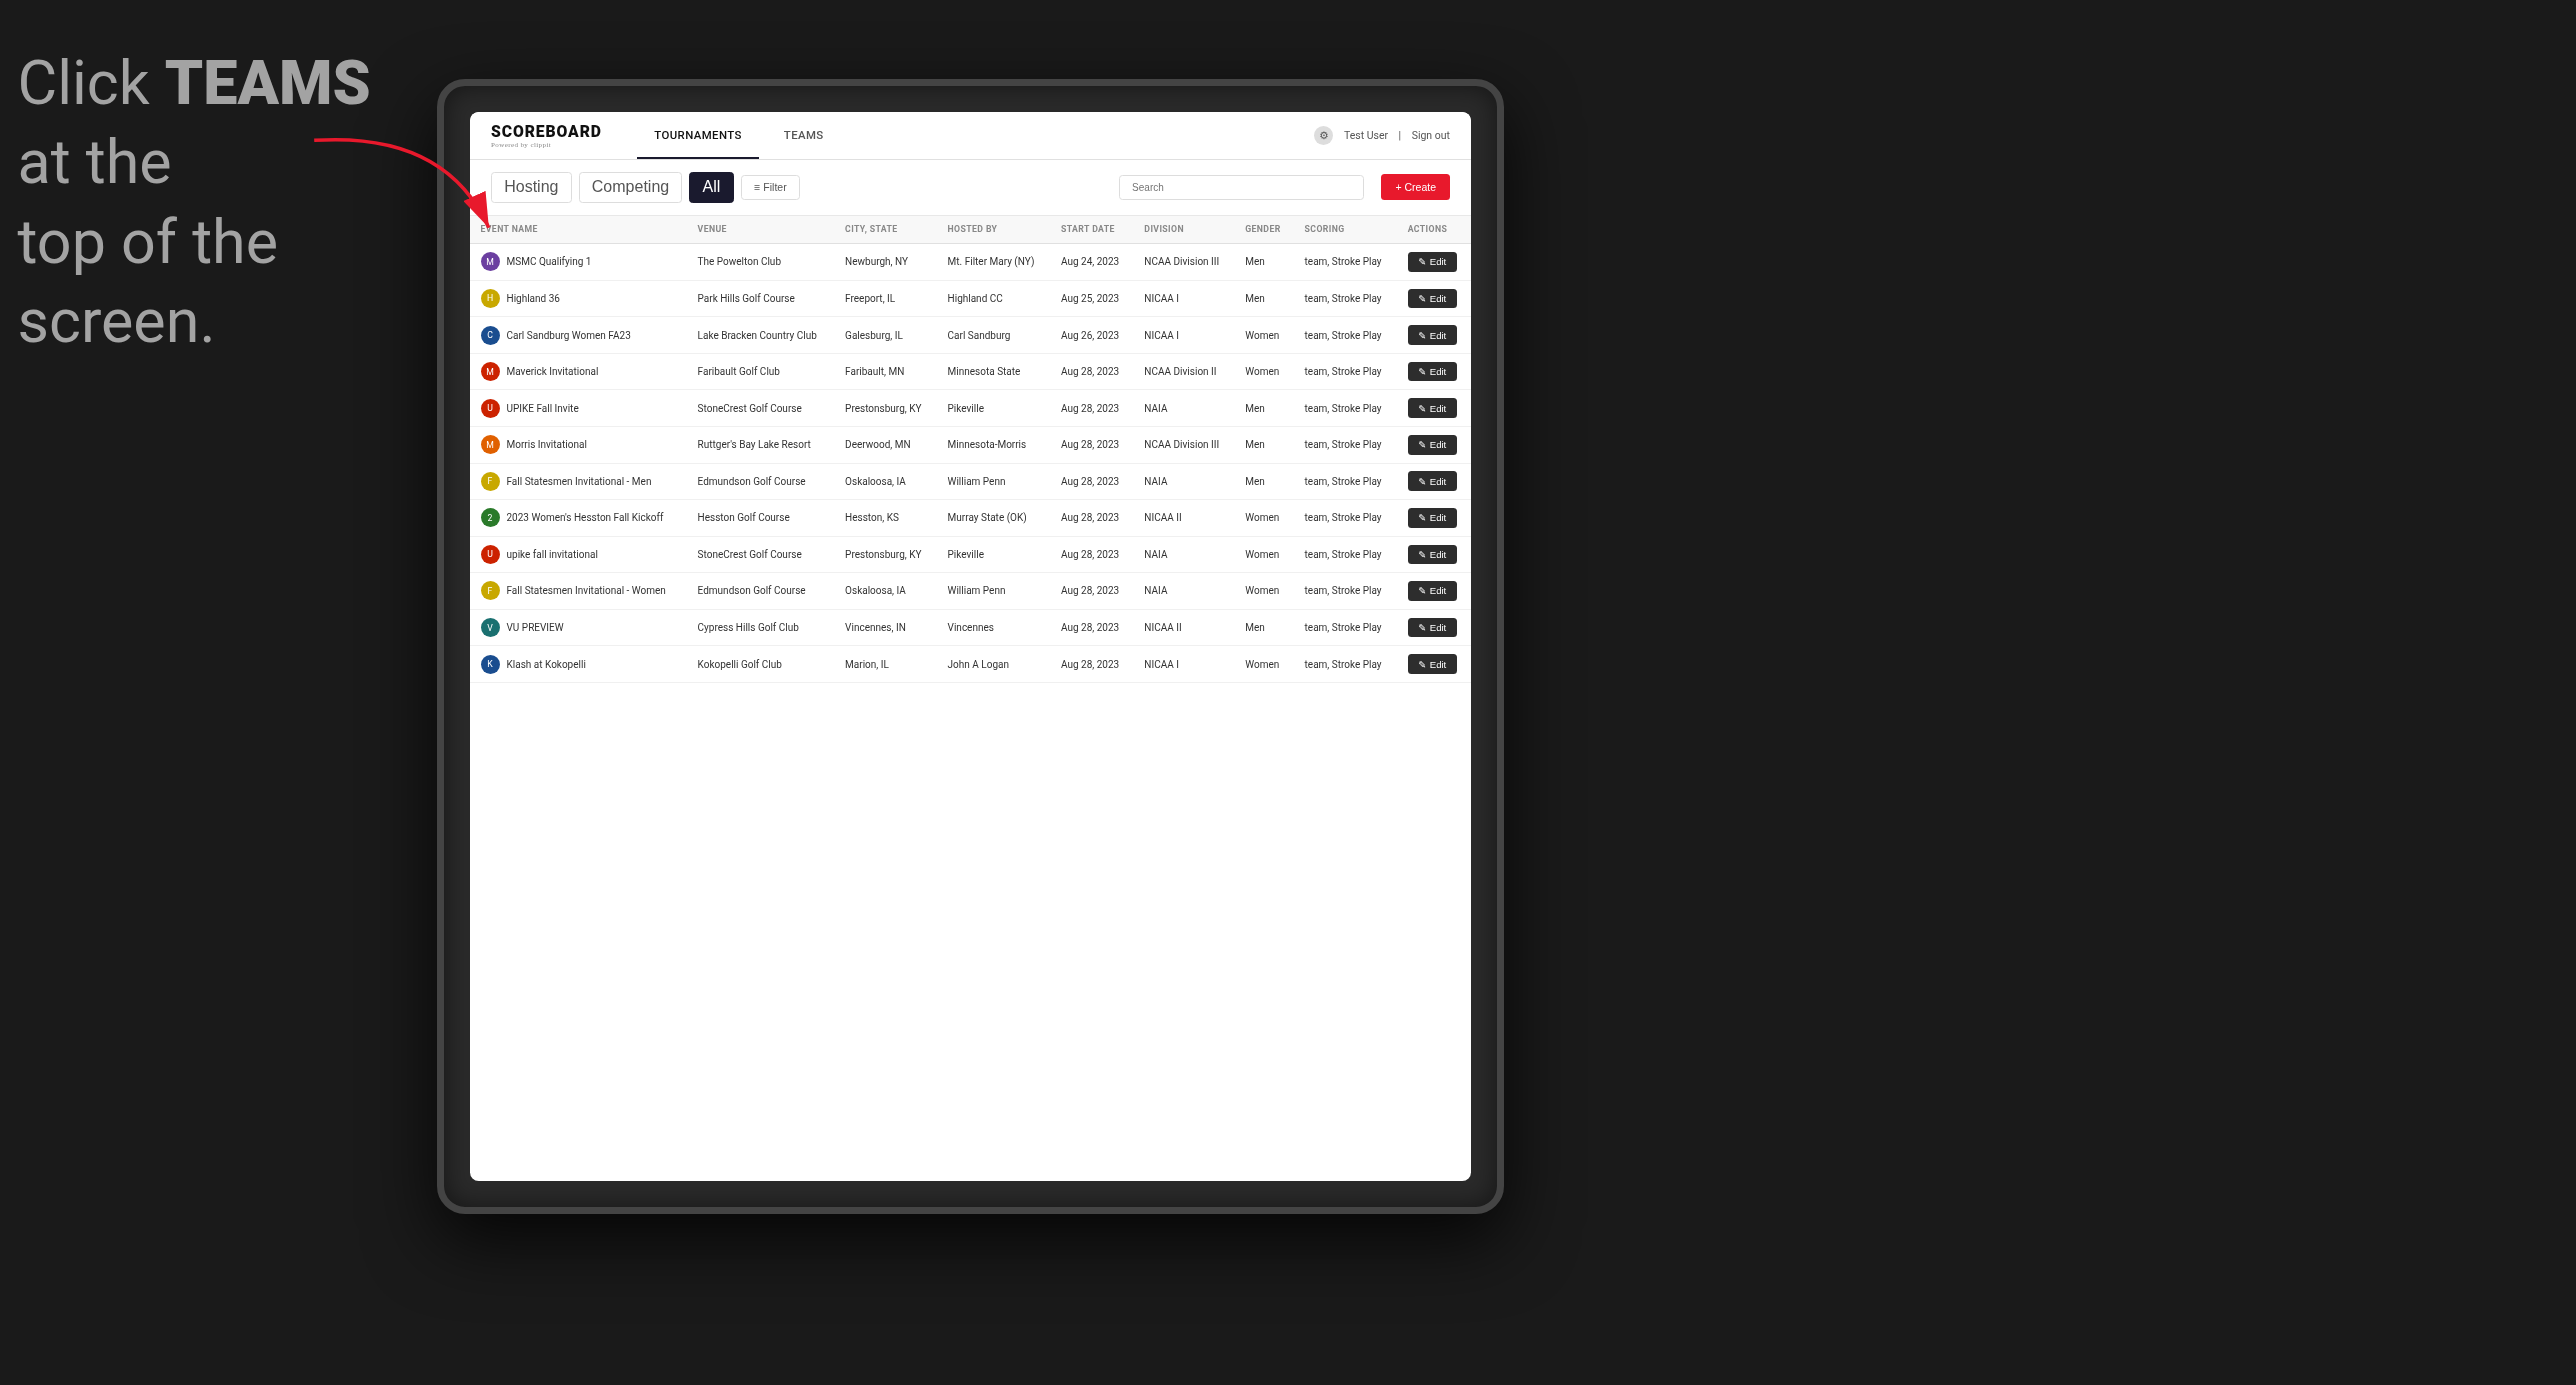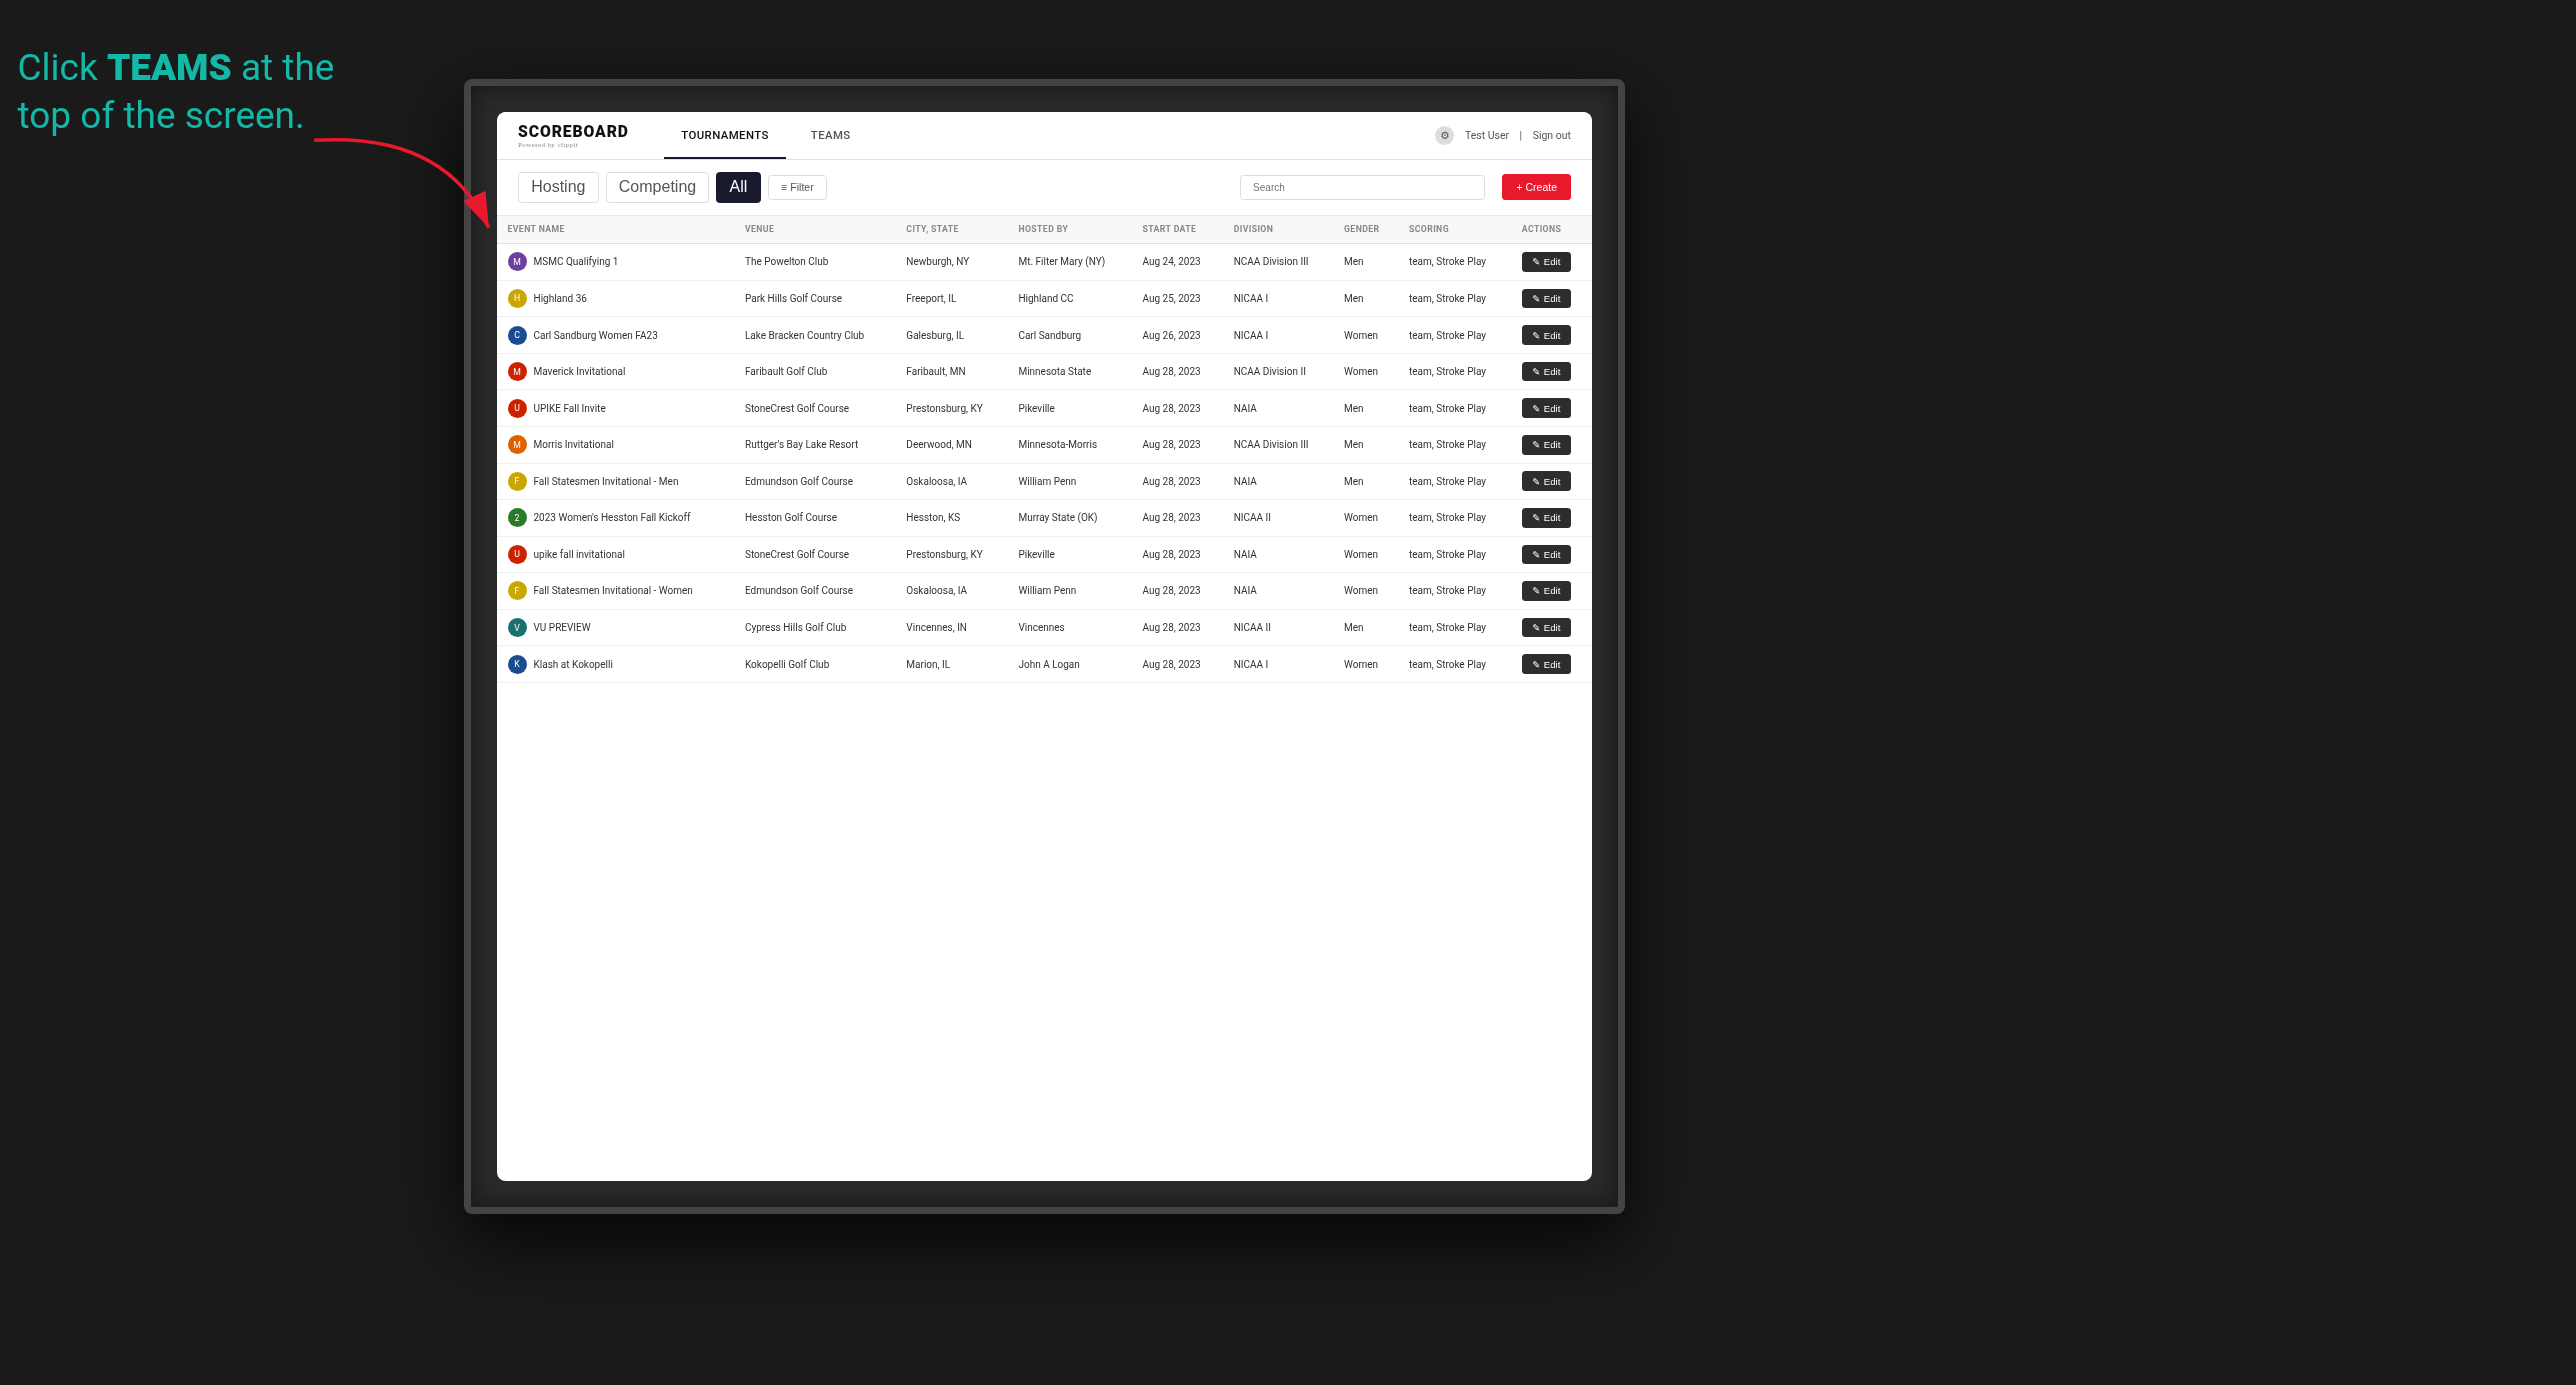--- a/index.html
+++ b/index.html
@@ -10,43 +10,42 @@
       height: 1386px;
       overflow: hidden;
       position: relative;
     }
 
     
     .instruction-text {
       position: absolute;
       top: 44px;
       left: 17.5px;
-      font-size: 37px;
+      font-size: 61px;
       line-height: 1.3;
-      color: #14b8a6;
+      color: #a3a3a3;
       z-index: 100;
       max-width: 419px;
     }
     .instruction-text strong {
       font-weight: 900;
     }
 
     
     .tablet-frame {
       position: absolute;
       top: 79px;
       left: 437px;
-      width: 1161px;
+      width: 1067px;
       height: 1135px;
       background: #2a2a2a;
-      border-radius: 8px;
+      border-radius: 28px;
       border: 7px solid #444;
       box-shadow: 0 26px 70px rgba(0,0,0,0.8), inset 0 0 26px rgba(0,0,0,0.5);
       overflow: hidden;
-      margin-left: 27px;
     }
 
     .tablet-screen {
       position: absolute;
       top: 26px;
       left: 26px;
       right: 26px;
       bottom: 26px;
       background: #f0f0f0;
       border-radius: 8.7px;

